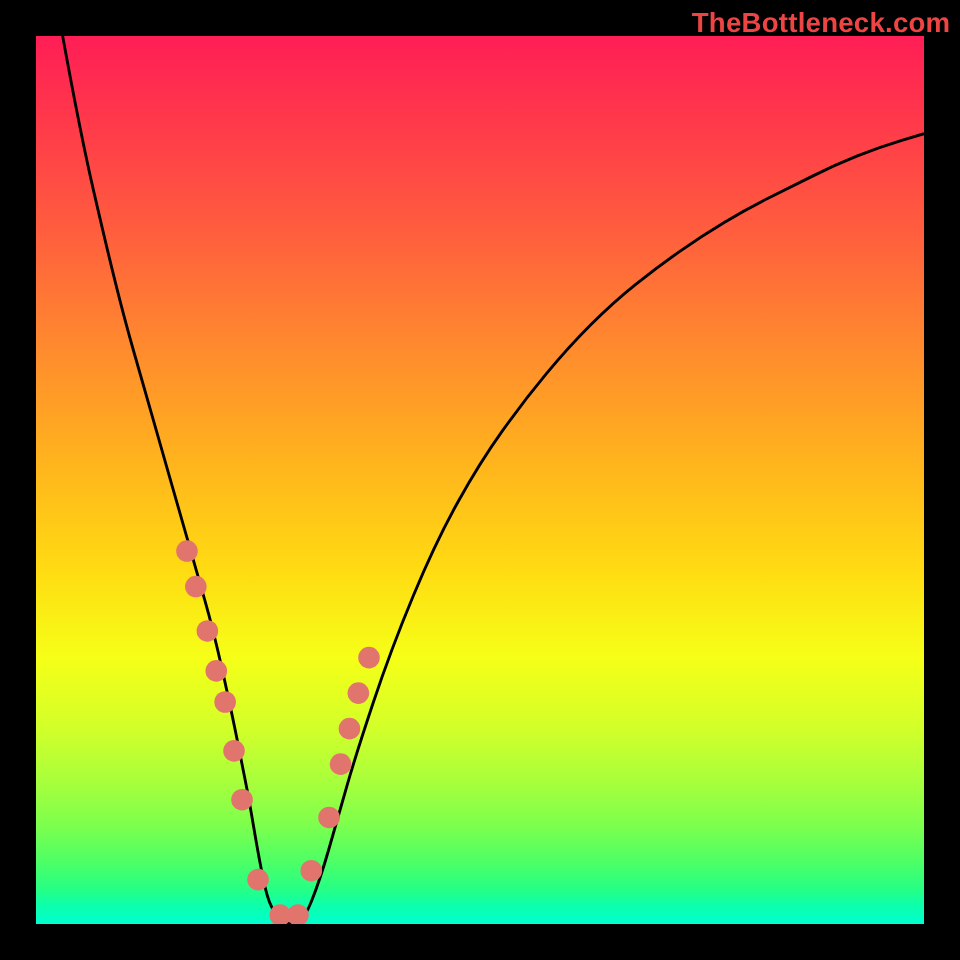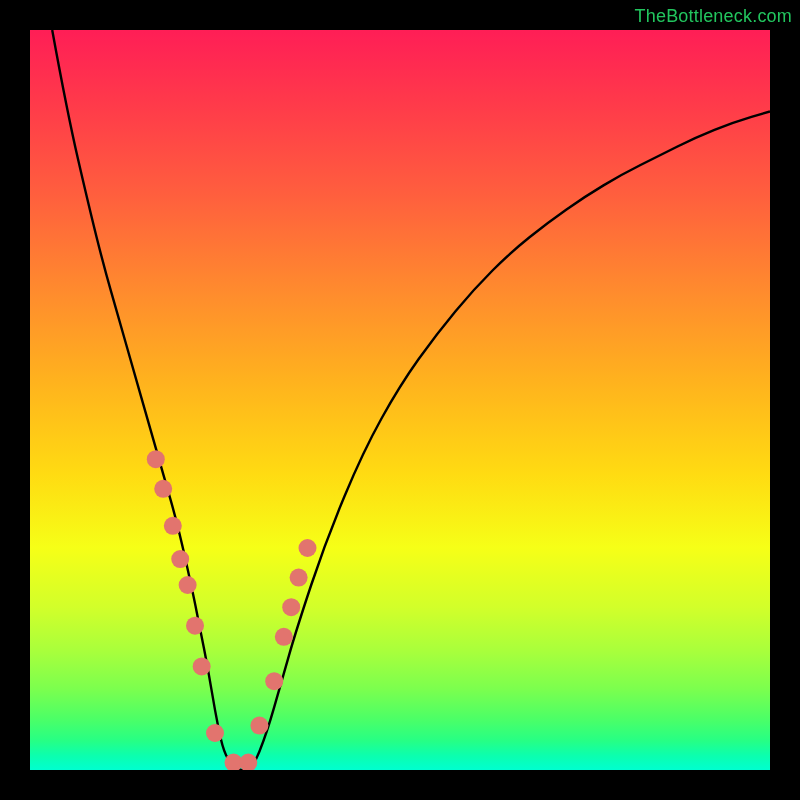--- a/index.html
+++ b/index.html
@@ -39,23 +39,23 @@
       #27ff84 96%,
       #0cffad 98%,
       #00ffd0 100%
     );
     overflow: hidden;
   }
   .watermark {
     position: absolute;
     top: 6px;
     right: 8px;
-    color: #22c55e;
-    font-size: 18px;
-    font-weight: 400;
+    color: #ef4444;
+    font-size: 23px;
+    font-weight: 700;
     letter-spacing: 0.2px;
     pointer-events: none;
   }
   svg.curve {
     position: absolute;
     inset: 0;
     width: 740px;
     height: 740px;
   }
 </style>

